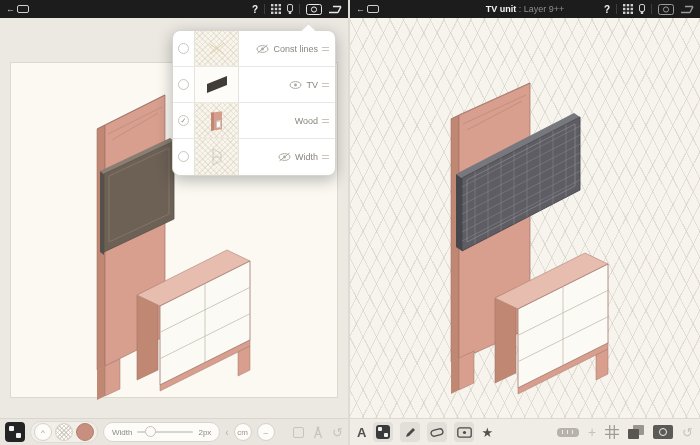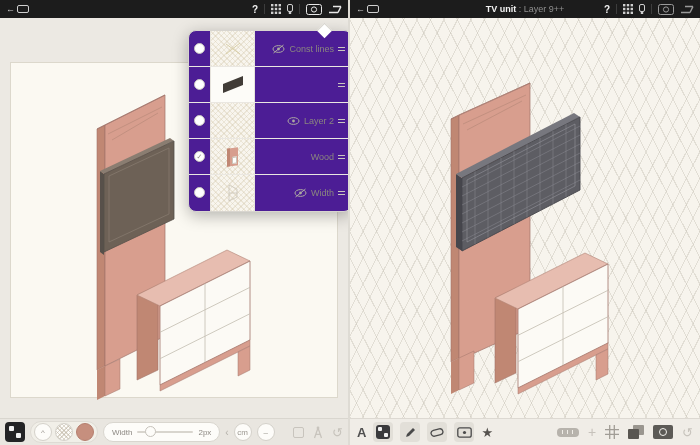--- a/index.html
+++ b/index.html
@@ -26,21 +26,21 @@
   .sheet{position:absolute;left:10px;right:10px;top:44px;bottom:20px;background:#fbf9f2;border:1px solid #dcd8cc;}
   .draw-svg{position:absolute;left:0;top:0;}
 
   
   .canvas-right{position:absolute;top:18px;bottom:27px;left:0;right:0;background:#f7f4ed;
     background-image:
       repeating-linear-gradient(63deg, rgba(200,195,183,.45) 0 1px, transparent 1px 12px),
       repeating-linear-gradient(117deg, rgba(200,195,183,.45) 0 1px, transparent 1px 12px);}
 
   
-  .popup{position:absolute;left:188px;top:30px;width:164px;background:#4c1d95;border:1px solid #d8d5cf;border-radius:8px;
+  .popup{position:absolute;left:172px;top:30px;width:164px;background:#ffffff;border:1px solid #d8d5cf;border-radius:8px;
     box-shadow:0 4px 16px rgba(0,0,0,.28);z-index:8;}
   .popup:before{content:"";position:absolute;top:-6px;left:130px;width:10px;height:10px;background:#fff;
     transform:rotate(45deg);border-left:1px solid #d8d5cf;border-top:1px solid #d8d5cf;}
   .popup-inner{position:relative;border-radius:8px;overflow:hidden;}
   .prow{position:relative;height:36px;border-bottom:1px solid #eae7e1;}
   .prow:last-child{border-bottom:none;}
   .radio{position:absolute;left:5px;top:12px;width:11px;height:11px;border:1px solid #c9c6c0;border-radius:50%;background:#fff;
     display:flex;align-items:center;justify-content:center;font-size:7px;color:#8d8a84;}
   .thumb{position:absolute;left:21px;top:0;bottom:0;width:45px;border-left:1px solid #e6e3dc;border-right:1px solid #e6e3dc;
     background:#f8f5ee;
@@ -181,31 +181,26 @@
               </svg>
             <span class="plabel">Const lines</span>
           </span>
           <span class="handle"></span>
         </div>
         <div class="prow">
           <span class="radio"></span>
           <span class="thumb plain">
               <span class="tv-mini"></span>
             </span>
-          <span class="handle"></span>
-        </div>
-        <div class="prow">
-          <span class="radio"></span>
-          <span class="thumb"></span>
           <span class="plabel-area">
             <svg width="13" height="10" viewBox="0 0 13 10">
                 <ellipse cx="6.5" cy="5" rx="5.5" ry="3.4" fill="none" stroke="#aca8a1"></ellipse>
                 <circle cx="6.5" cy="5" r="1.4" fill="#aca8a1"></circle>
               </svg>
-            <span class="plabel">Layer 2</span>
+            <span class="plabel">TV</span>
           </span>
           <span class="handle"></span>
         </div>
         <div class="prow">
           <span class="radio">✓</span>
           <span class="thumb">
               <span class="wood-mini">
                 <i></i>
               </span>
             </span>

